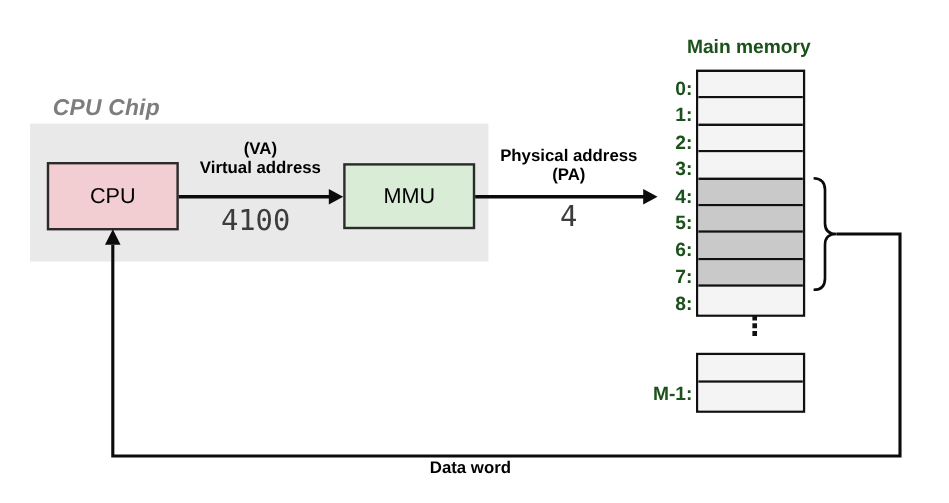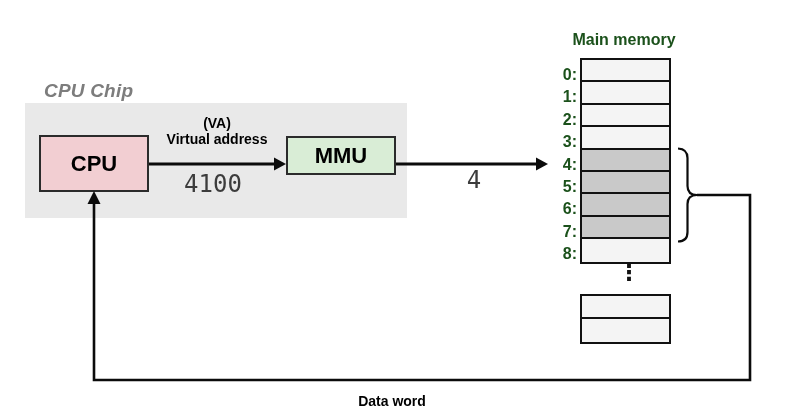--- a/index.html
+++ b/index.html
@@ -12,24 +12,24 @@
     position:absolute; left:44px; top:80px;
     font-size:19px; font-weight:bold; font-style:italic;
     color:var(--chip-label); letter-spacing:0.2px;
   }
   .chip-bg {
     position:absolute; left:25px; top:103px; width:382px; height:115px;
     background:var(--chip-bg);
   }
   .box {
     position:absolute; display:flex; align-items:center; justify-content:center;
-    border:2px solid var(--box-border); font-size:22px; font-weight:bold; color:#000;
+    border:2px solid var(--box-border); font-size:18px; font-weight:normal; color:#000;
   }
   .cpu-box { left:39px; top:135px; width:110px; height:57px; background:var(--cpu-fill); }
-  .mmu-box { left:286px; top:136px; width:110px; height:39px; background:var(--mmu-fill); }
+  .mmu-box { left:286px; top:136px; width:110px; height:55px; background:var(--mmu-fill); }
   .bus-label {
     position:absolute; text-align:center; font-size:14px; font-weight:bold;
     line-height:16px; color:#000;
   }
   .va-label { left:148px; top:115px; width:138px; }
   .pa-label { left:400px; top:121px; width:148px; }
   .bus-value {
     position:absolute; text-align:center;
     font-family:"DejaVu Sans Mono", monospace; font-size:24px; color:var(--mono);
   }
@@ -54,21 +54,21 @@
     font-size:16px; font-weight:bold; color:var(--green);
     height:22.4px; line-height:22.4px;
   }
   .mem-label.tail { height:23px; line-height:23px; }
   .ellipsis {
     position:absolute; left:618px; top:260px; width:22px; text-align:center;
     font-size:22px; font-weight:bold; color:#111; line-height:26px;
     font-family:"DejaVu Sans", sans-serif;
   }
   .data-word {
-    position:absolute; left:332px; top:393px; width:120px; text-align:center;
+    position:absolute; left:332px; top:381px; width:120px; text-align:center;
     font-size:14px; font-weight:bold; color:#000;
   }
   svg.connectors { position:absolute; left:0; top:0; }
 </style>
 </head>
 <body>
 
 <div class="canvas">
 
   <div class="chip-label">CPU Chip</div>
@@ -80,20 +80,24 @@
   <div class="box mmu-box">
     <span>MMU</span>
   </div>
 
   <div class="bus-label va-label">
     <div>(VA)</div>
     <div>Virtual address</div>
   </div>
   <div class="bus-value va-value">4100</div>
 
+  <div class="bus-label pa-label">
+    <div>Physical address</div>
+    <div>(PA)</div>
+  </div>
   <div class="bus-value pa-value">4</div>
 
   <div class="mem-title">Main memory</div>
 
   <div class="mem-box" id="mem-box">
       <div class="mem-cell"></div>
       <div class="mem-cell"></div>
       <div class="mem-cell"></div>
       <div class="mem-cell"></div>
       <div class="mem-cell shaded"></div>
@@ -133,13 +137,14 @@
 
 <div class="mem-label" style="top: 64px;">0:</div>
     <div class="mem-label" style="top: 86.4px;">1:</div>
     <div class="mem-label" style="top: 108.8px;">2:</div>
     <div class="mem-label" style="top: 131.2px;">3:</div>
     <div class="mem-label" style="top: 153.6px;">4:</div>
     <div class="mem-label" style="top: 176px;">5:</div>
     <div class="mem-label" style="top: 198.4px;">6:</div>
     <div class="mem-label" style="top: 220.8px;">7:</div>
     <div class="mem-label" style="top: 243.2px;">8:</div>
+    <div class="mem-label tail" style="top: 317px;">M-1:</div>
   </div>
 
 </body></html>

